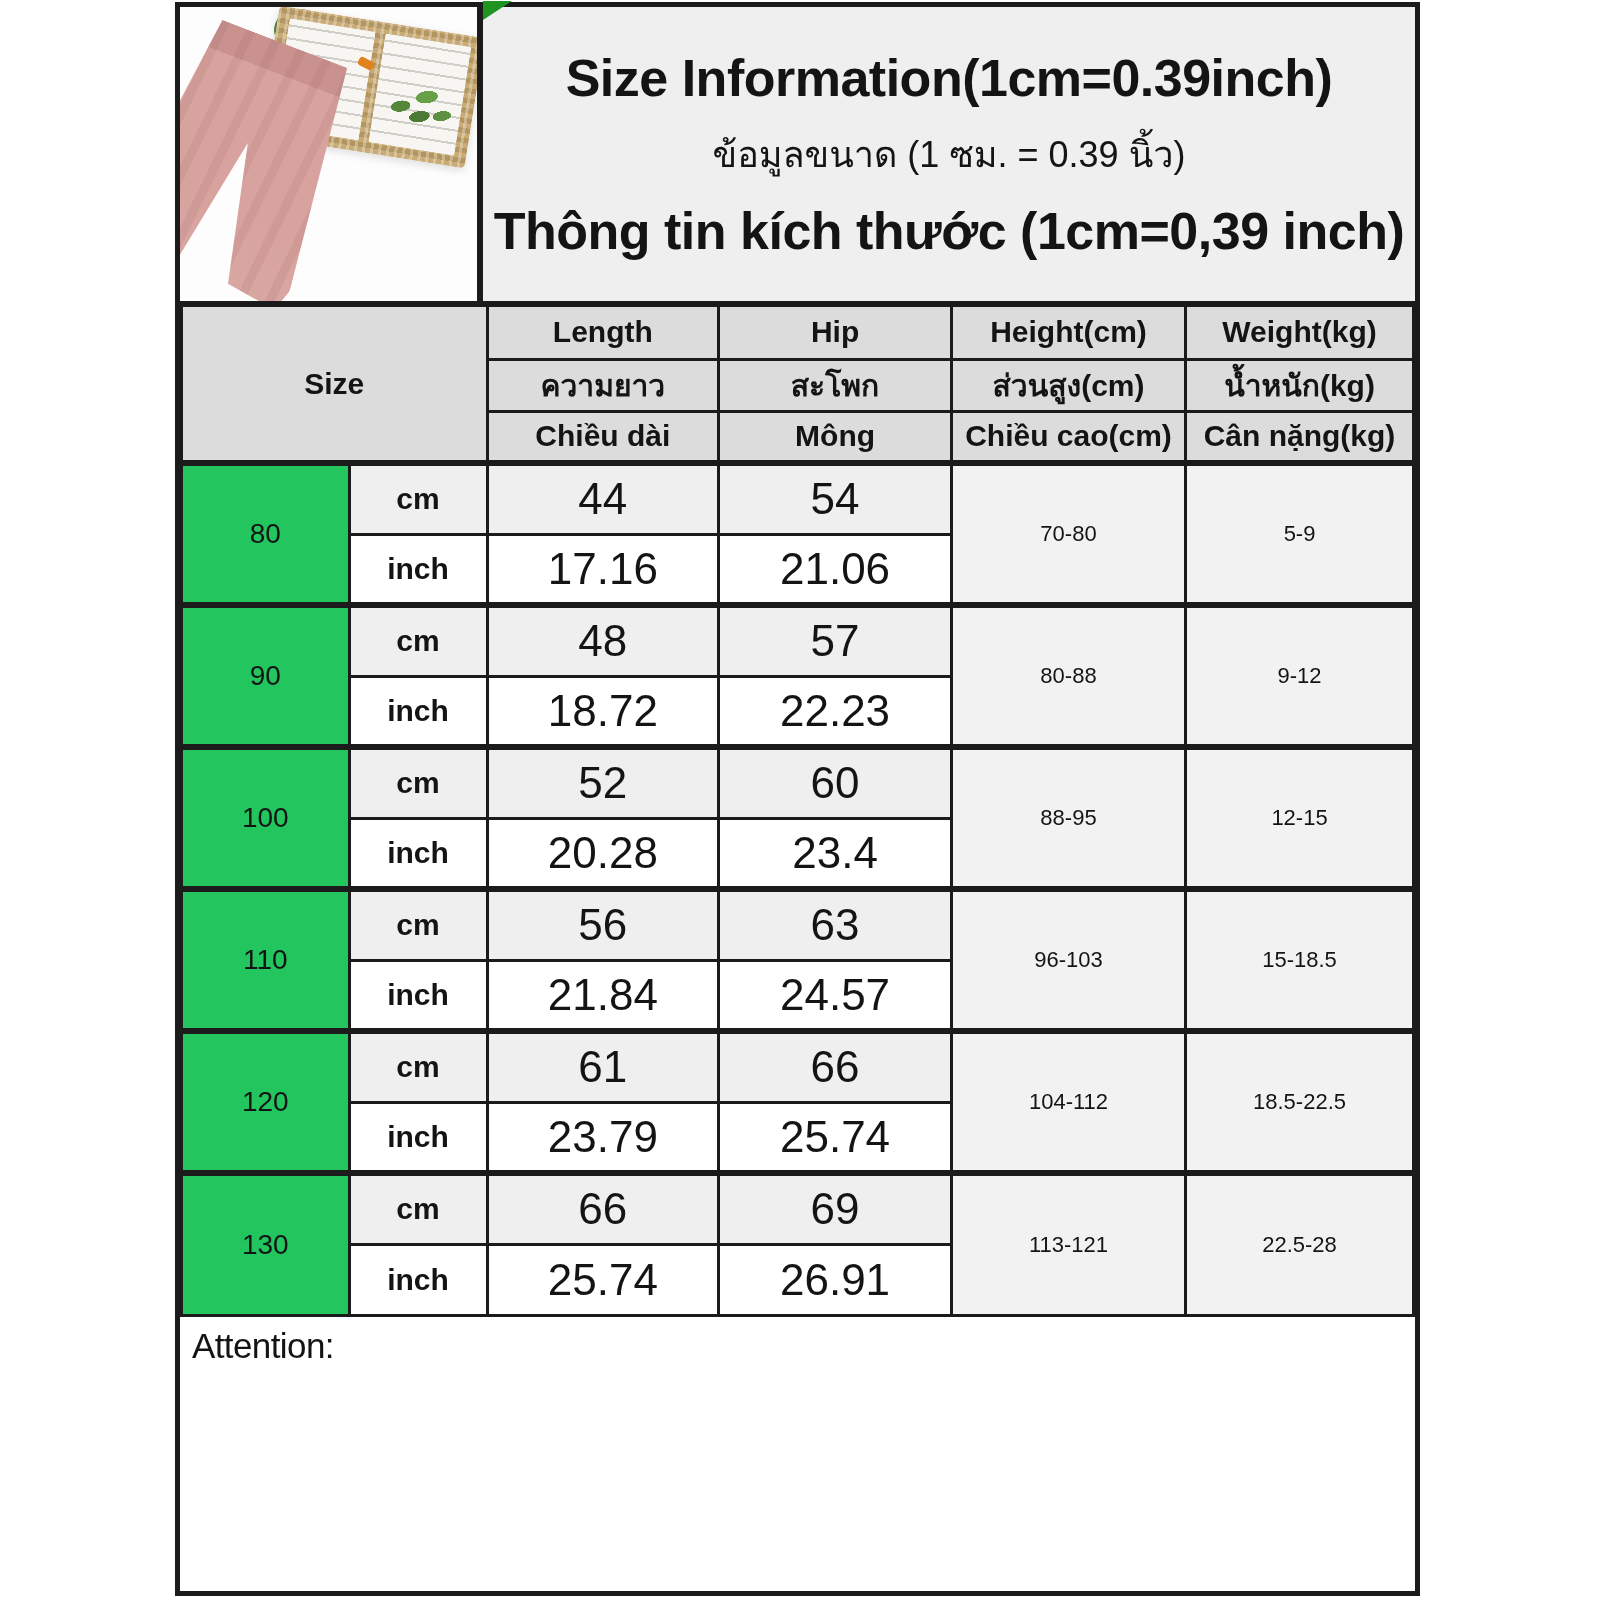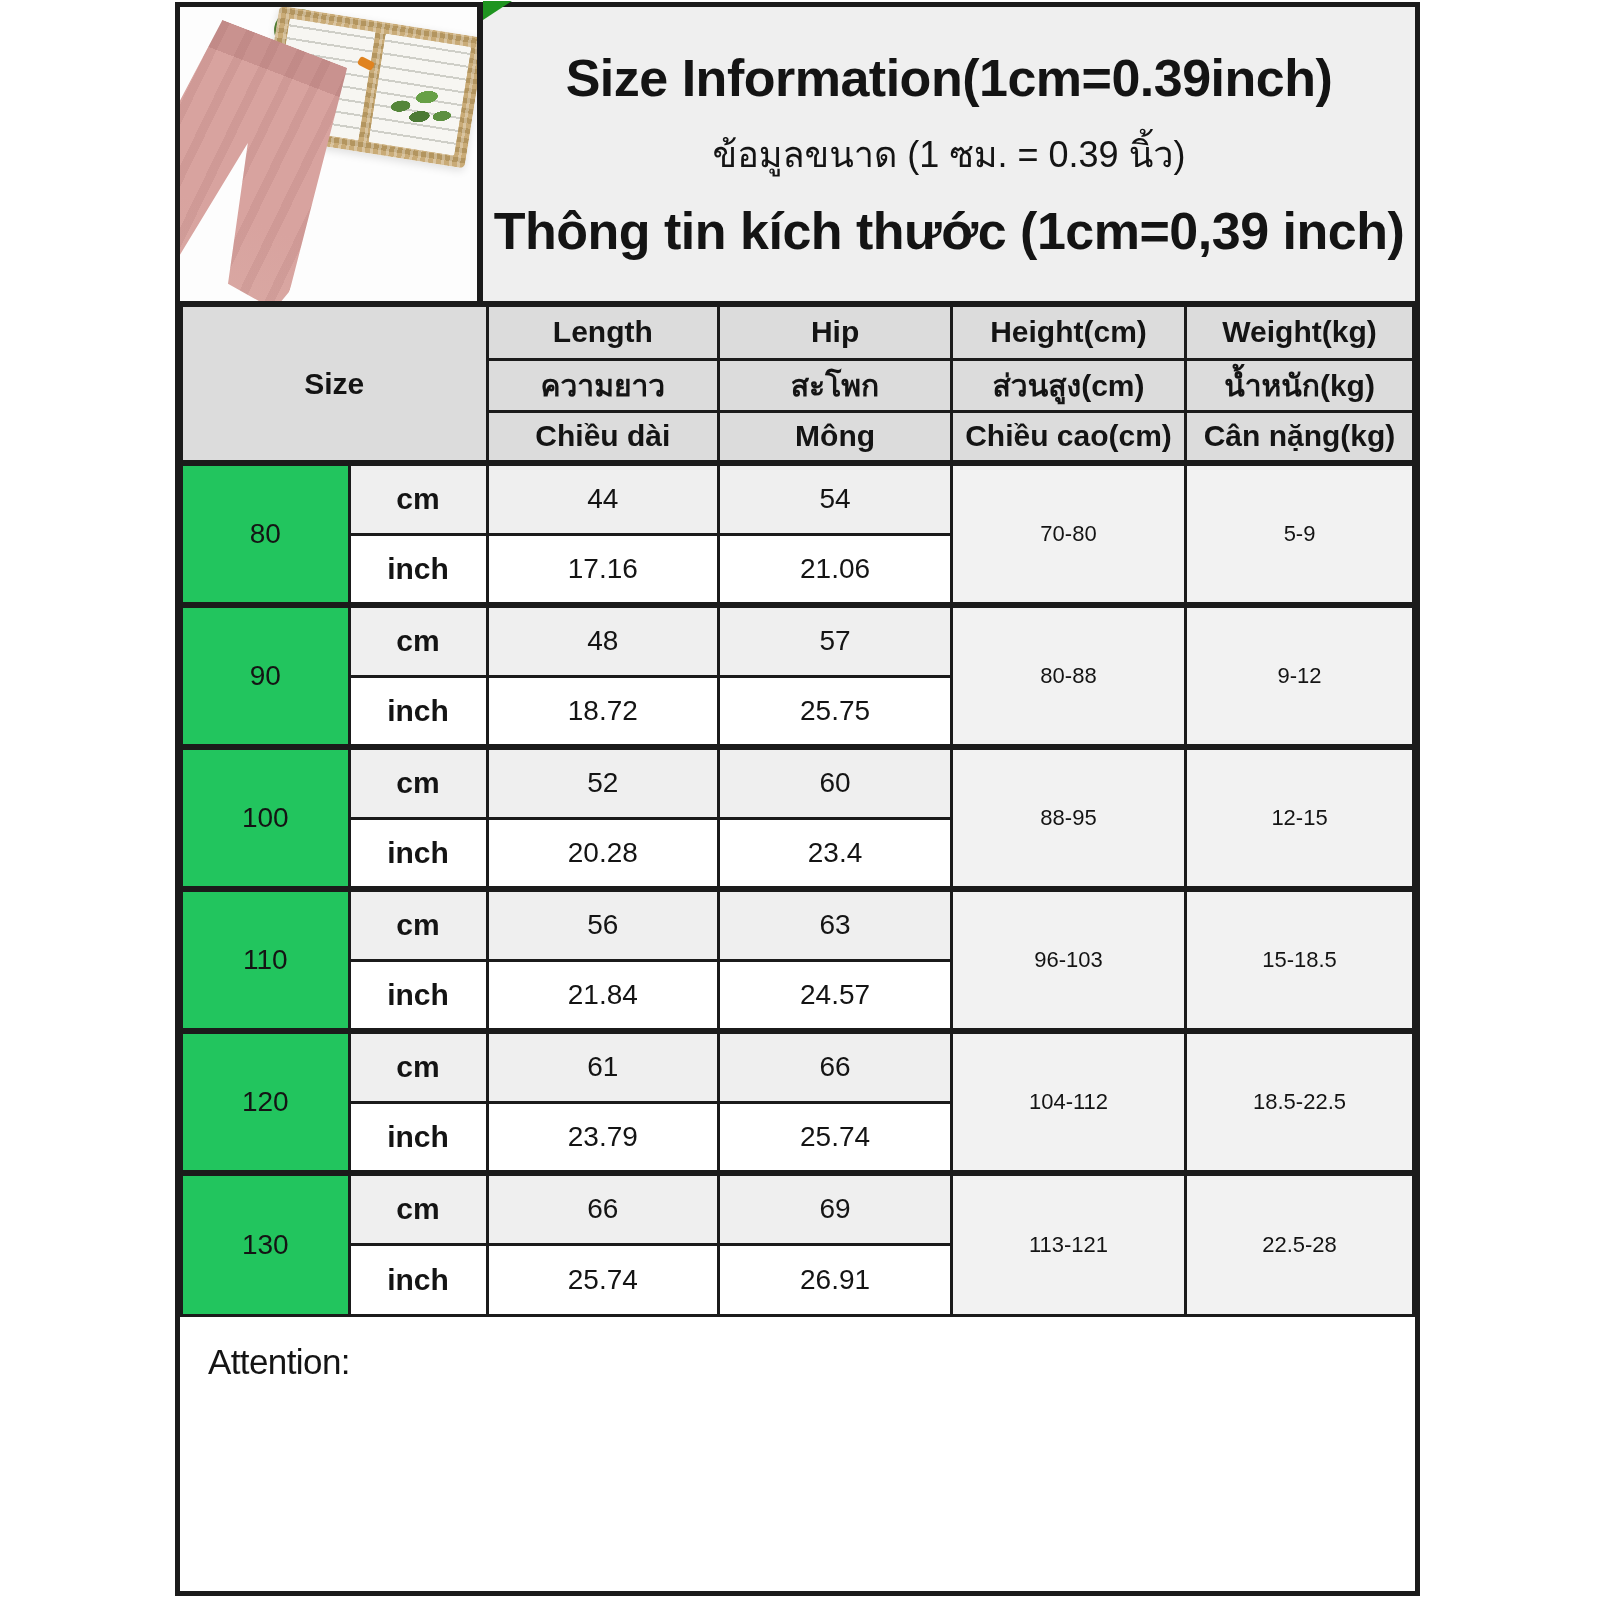--- a/index.html
+++ b/index.html
@@ -88,32 +88,32 @@
     overflow:hidden; white-space:nowrap;
   }
   .size-table thead tr { height:52px; }
   .size-table thead th { background:#dcdcdc; font-size:30px; font-weight:bold; }
   th.size-head { background:#dcdcdc; font-size:58px; font-weight:bold; letter-spacing:0; }
   .size-table tbody tr { height:71px; }
   td.size-cell { background:#22c55e; font-size:28px; font-weight:normal; }
   td.unit-cell { font-size:30px; font-weight:bold; }
   tr.row-cm  td.unit-cell, tr.row-cm td.val-cell { background:#efefef; }
   tr.row-inch td.unit-cell, tr.row-inch td.val-cell { background:#ffffff; }
-  td.val-cell { font-size:28px; font-weight:normal; }
+  td.val-cell { font-size:44px; font-weight:normal; }
   td.range-cell { background:#f2f2f2; font-size:22px; font-weight:normal; }
   tr.block-start td { border-top-width:6px; }
   .size-table thead tr:first-child th { border-top-width:0; }
 
   
   .attention {
     flex:1; background:#ffffff; padding:8px 12px 0 12px;
     font-size:35px; line-height:1.22; letter-spacing:-0.6px;
     text-align:left;
   }
-  .attention p { margin:16px; }
+  .attention p { margin:0; }
 </style>
 </head>
 <body>
 
 <div class="page">
   <div class="sheet">
 
     <div class="banner">
       <div class="photo-cell">
         <div class="moss-ball"></div>
@@ -183,21 +183,21 @@
           <td class="size-cell" rowspan="2">90</td>
           <td class="unit-cell">cm</td>
           <td class="val-cell">48</td>
           <td class="val-cell">57</td>
           <td class="range-cell" rowspan="2">80-88</td>
           <td class="range-cell" rowspan="2">9-12</td>
         </tr>
         <tr class="row-inch">
           <td class="unit-cell">inch</td>
           <td class="val-cell">18.72</td>
-          <td class="val-cell">25.75</td>
+          <td class="val-cell">22.23</td>
         </tr>
 
         <tr class="row-cm block-start">
           <td class="size-cell" rowspan="2">100</td>
           <td class="unit-cell">cm</td>
           <td class="val-cell">52</td>
           <td class="val-cell">60</td>
           <td class="range-cell" rowspan="2">88-95</td>
           <td class="range-cell" rowspan="2">12-15</td>
         </tr>

